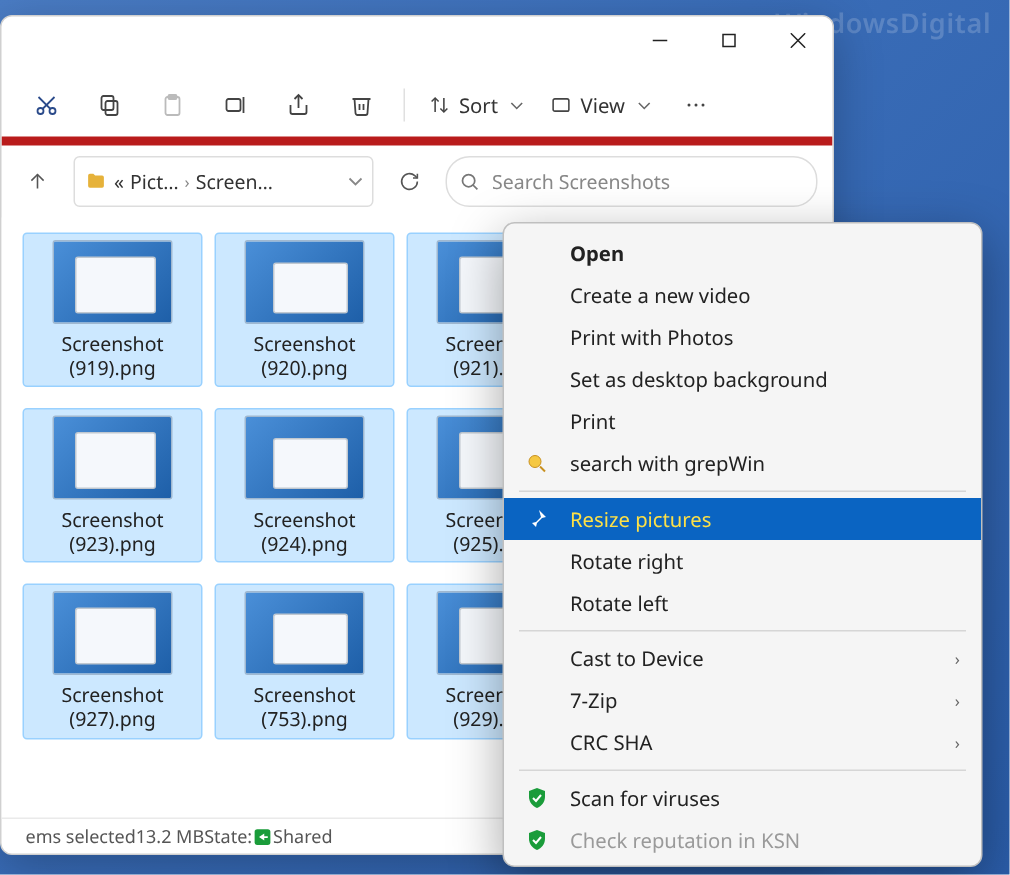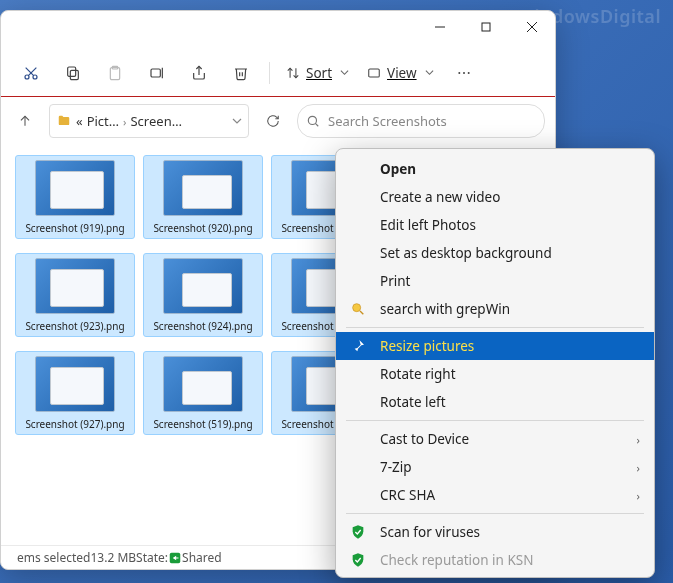--- a/index.html
+++ b/index.html
@@ -7,21 +7,21 @@
   body { background: linear-gradient(135deg, #4a7cc4 0%, #3a6db8 40%, #2a5ca8 100%); position: relative; }
   .window {
     position: absolute; left: 0; top: 10px; width: 556px; height: 560px;
     background: #ffffff; border: 1px solid #d0d0d0; border-radius: 8px;
     box-shadow: 0 8px 32px rgba(0,0,0,0.25); display: flex; flex-direction: column;
     overflow: hidden;
   }
   .titlebar { height: 38px; display: flex; justify-content: flex-end; align-items: flex-start; }
   .titlebtn { width: 46px; height: 32px; display:flex; align-items:center; justify-content:center; color:#222; }
   .titlebtn svg { width:10px; height:10px; }
-  .toolbar { height: 48px; display:flex; align-items:center; padding: 0 10px; gap: 2px; border-bottom: 1px solid #b91c1c; text-decoration: underline; }
+  .toolbar { height: 48px; display:flex; align-items:center; padding: 0 10px; gap: 2px; border-bottom: 6px solid #b91c1c; }
   .tbtn { width:40px; height:36px; display:flex; align-items:center; justify-content:center; color:#444; border-radius:4px; }
   .tbtn.disabled { color:#bbb; }
   .tsep { width:1px; height:22px; background:#e0e0e0; margin:0 6px; }
   .tcombo { display:flex; align-items:center; gap:6px; padding:0 8px; height:36px; color:#333; font-size:13.5px; }
   .tcombo svg.chev { width:9px; height:9px; margin-left:2px; color:#666; }
   .navrow { height: 48px; display:flex; align-items:center; padding: 0 10px; gap:10px; }
   .navbtn { width:28px; height:28px; display:flex; align-items:center; justify-content:center; color:#555; }
   .breadcrumb { flex: 0 0 auto; width: 200px; display:flex; align-items:center; height:34px; border:1px solid #ddd; border-radius:4px; padding:0 6px; font-size:13px; color:#333; background:#fff; }
   .breadcrumb .folder { color:#e6b23a; margin-right:4px; }
   .breadcrumb .chev { color:#888; margin: 0 4px; font-size:11px; }
@@ -31,21 +31,21 @@
   .searchbox svg { width:14px; height:14px; color:#777; margin-right:8px; }
   .searchbox input { border:none; outline:none; flex:1; font-size:13px; color:#333; background:transparent; }
   .searchbox input::placeholder { color:#888; }
   .filepane { flex:1; overflow:hidden; background:#fff; padding: 10px 14px; }
   .filegrid { display:grid; grid-template-columns: repeat(4, 120px); gap: 14px 8px; }
   .fileitem { display:flex; flex-direction:column; align-items:center; padding:4px; border-radius:3px; }
   .fileitem.sel { background:#cce8ff; border:1px solid #99d1ff; }
   .thumb { width:80px; height:56px; background:linear-gradient(135deg,#4a8fd8,#1e5fa8); border:1px solid #a0b8d0; border-radius:2px; position:relative; overflow:hidden; }
   .thumb::after { content:""; position:absolute; left:14px; top:10px; width:52px; height:36px; background:#f5f8fc; border:1px solid #c0c8d0; border-radius:2px; }
   .thumb2::after { left:18px; top:14px; width:48px; height:32px; }
-  .flabel { font-size:10px; color:#222; text-align:center; margin-top:6px; line-height:1.2; max-width:110px; }
+  .flabel { font-size:13px; color:#222; text-align:center; margin-top:6px; line-height:1.2; max-width:110px; }
   .statusbar { height:24px; border-top:1px solid #eaeaea; display:flex; align-items:center; padding:0 16px; font-size:12px; color:#555; }
   .statusbar .shareicon { color:#1a9c3a; }
   .contextmenu {
     position:absolute; left:335px; top:148px; width:320px; background:#f5f5f5;
     border:1px solid #bfbfbf; border-radius:8px; box-shadow: 0 10px 34px rgba(0,0,0,0.35);
     padding: 6px 0; font-size:13.5px; color:#222;
     max-height: 430px; overflow: hidden;
   }
   .cmitem { height:28px; display:flex; align-items:center; padding:0 14px 0 14px; position:relative; }
   .cmitem .cmicon { width:24px; height:18px; display:flex; align-items:center; justify-content:flex-start; }
@@ -227,21 +227,21 @@
         <div class="fileitem sel">
           <div class="thumb thumb2"></div>
           <div class="flabel">Screenshot (926).png</div>
         </div>
         <div class="fileitem sel">
           <div class="thumb"></div>
           <div class="flabel">Screenshot (927).png</div>
         </div>
         <div class="fileitem sel">
           <div class="thumb thumb2"></div>
-          <div class="flabel">Screenshot (519).png</div>
+          <div class="flabel">Screenshot (753).png</div>
         </div>
         <div class="fileitem sel">
           <div class="thumb"></div>
           <div class="flabel">Screenshot (929).png</div>
         </div>
         <div class="fileitem sel">
           <div class="thumb thumb2"></div>
           <div class="flabel">Screenshot (930).png</div>
         </div>
       </div>
@@ -265,21 +265,21 @@
     <div class="cmitem bold">
       <span class="cmicon"></span>
       <span class="cmlabel">Open</span>
     </div>
     <div class="cmitem">
       <span class="cmicon"></span>
       <span class="cmlabel">Create a new video</span>
     </div>
     <div class="cmitem">
       <span class="cmicon"></span>
-      <span class="cmlabel">Edit left Photos</span>
+      <span class="cmlabel">Print with Photos</span>
     </div>
     <div class="cmitem">
       <span class="cmicon"></span>
       <span class="cmlabel">Set as desktop background</span>
     </div>
     <div class="cmitem">
       <span class="cmicon"></span>
       <span class="cmlabel">Print</span>
     </div>
     <div class="cmitem">

